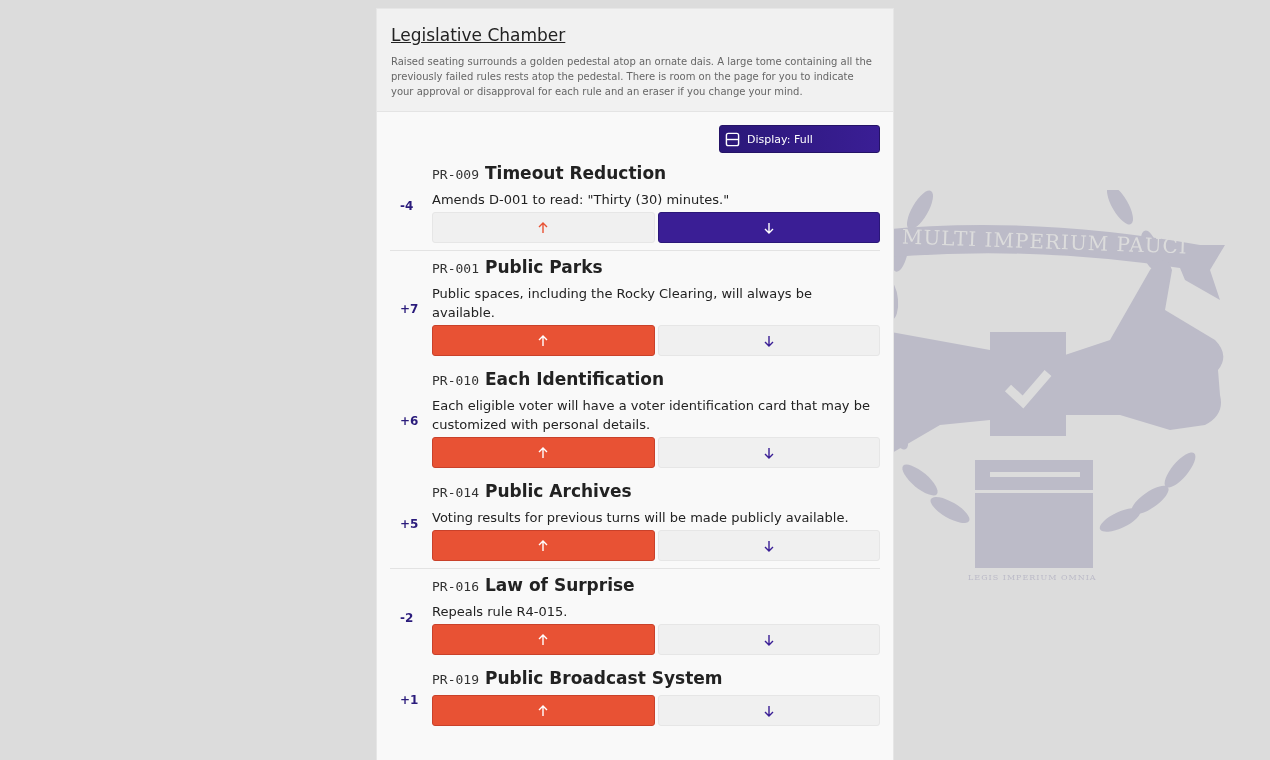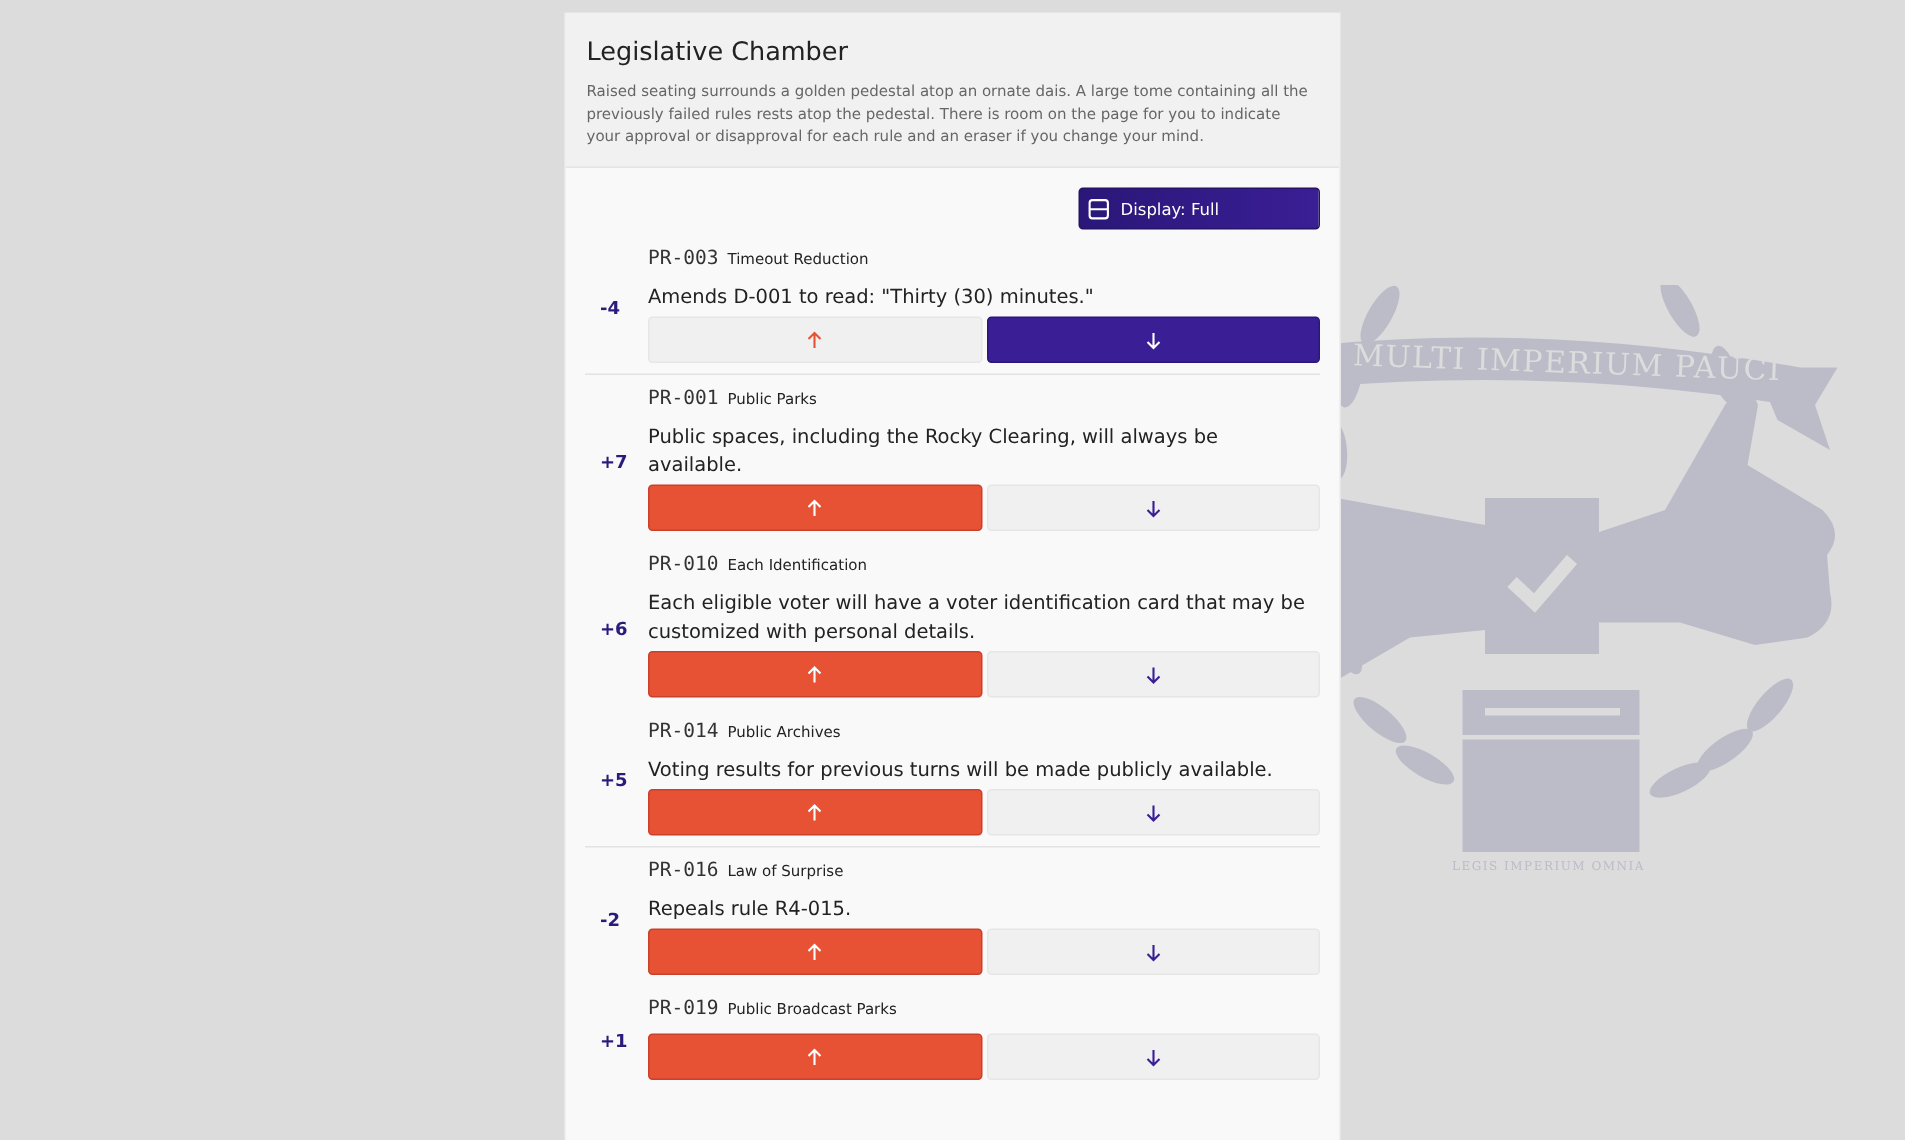--- a/index.html
+++ b/index.html
@@ -28,20 +28,21 @@
       padding: 16px 14px 13px 14px;
       border-bottom: 1px solid #e4e4e4;
       height: 103px;
     }
     .card-title {
       font-size: 17px;
       color: #222;
       font-weight: normal;
       line-height: 20px;
       margin-bottom: 9px;
+      text-decoration: underline;
     }
     .card-desc {
       font-size: 10px;
       line-height: 15px;
       color: #666;
       width: 485px;
     }
     .toolbar {
       display: flex;
       justify-content: flex-end;
@@ -84,21 +85,21 @@
       color: #222;
       line-height: 18px;
       margin-bottom: 6px;
     }
     .rule-id {
       font-family: "DejaVu Sans Mono", "Liberation Mono", monospace;
       font-size: 13px;
       color: #333;
       margin-right: 6px;
     }
-    .rule-name { font-weight: normal; font-size: 10px; }
+    .rule-name { font-weight: bold; font-size: 17px; }
     .rule-text {
       font-size: 13px;
       color: #222;
       line-height: 19px;
       margin-bottom: 3px;
       padding-right: 10px;
     }
     .votes { display: flex; gap: 3px; }
     .vote {
       flex: 1; height: 31px;
@@ -162,21 +163,21 @@
         </svg>
       <span>Display: Full</span>
     </div>
   </div>
 
   <div class="rules">
 
     <div class="rule divided">
       <div class="score">-4</div>
       <div class="rule-body">
-        <div class="rule-head"><span class="rule-id">PR-003</span><span class="rule-name">Timeout Reduction</span></div>
+        <div class="rule-head"><span class="rule-id">PR-009</span><span class="rule-name">Timeout Reduction</span></div>
         <div class="rule-text">Amends D-001 to read: "Thirty (30) minutes."</div>
         <div class="votes">
           <div class="vote up">
               <svg viewBox="0 0 14 14" fill="none" stroke="#e85234" stroke-width="1.4">
                 <path d="M7 12 V2 M3 6 L7 2 L11 6"></path>
               </svg>
             </div>
           <div class="vote down active">
               <svg viewBox="0 0 14 14" fill="none" stroke="#fff" stroke-width="1.4">
                 <path d="M7 2 V12 M3 8 L7 12 L11 8"></path>
@@ -262,21 +263,21 @@
                 <path d="M7 2 V12 M3 8 L7 12 L11 8"></path>
               </svg>
             </div>
         </div>
       </div>
     </div>
 
     <div class="rule">
       <div class="score">+1</div>
       <div class="rule-body">
-        <div class="rule-head"><span class="rule-id">PR-019</span><span class="rule-name">Public Broadcast Parks</span></div>
+        <div class="rule-head"><span class="rule-id">PR-019</span><span class="rule-name">Public Broadcast System</span></div>
         <div class="votes">
           <div class="vote up active">
               <svg viewBox="0 0 14 14" fill="none" stroke="#fff" stroke-width="1.4">
                 <path d="M7 12 V2 M3 6 L7 2 L11 6"></path>
               </svg>
             </div>
           <div class="vote down">
               <svg viewBox="0 0 14 14" fill="none" stroke="#3a1e95" stroke-width="1.4">
                 <path d="M7 2 V12 M3 8 L7 12 L11 8"></path>
               </svg>

